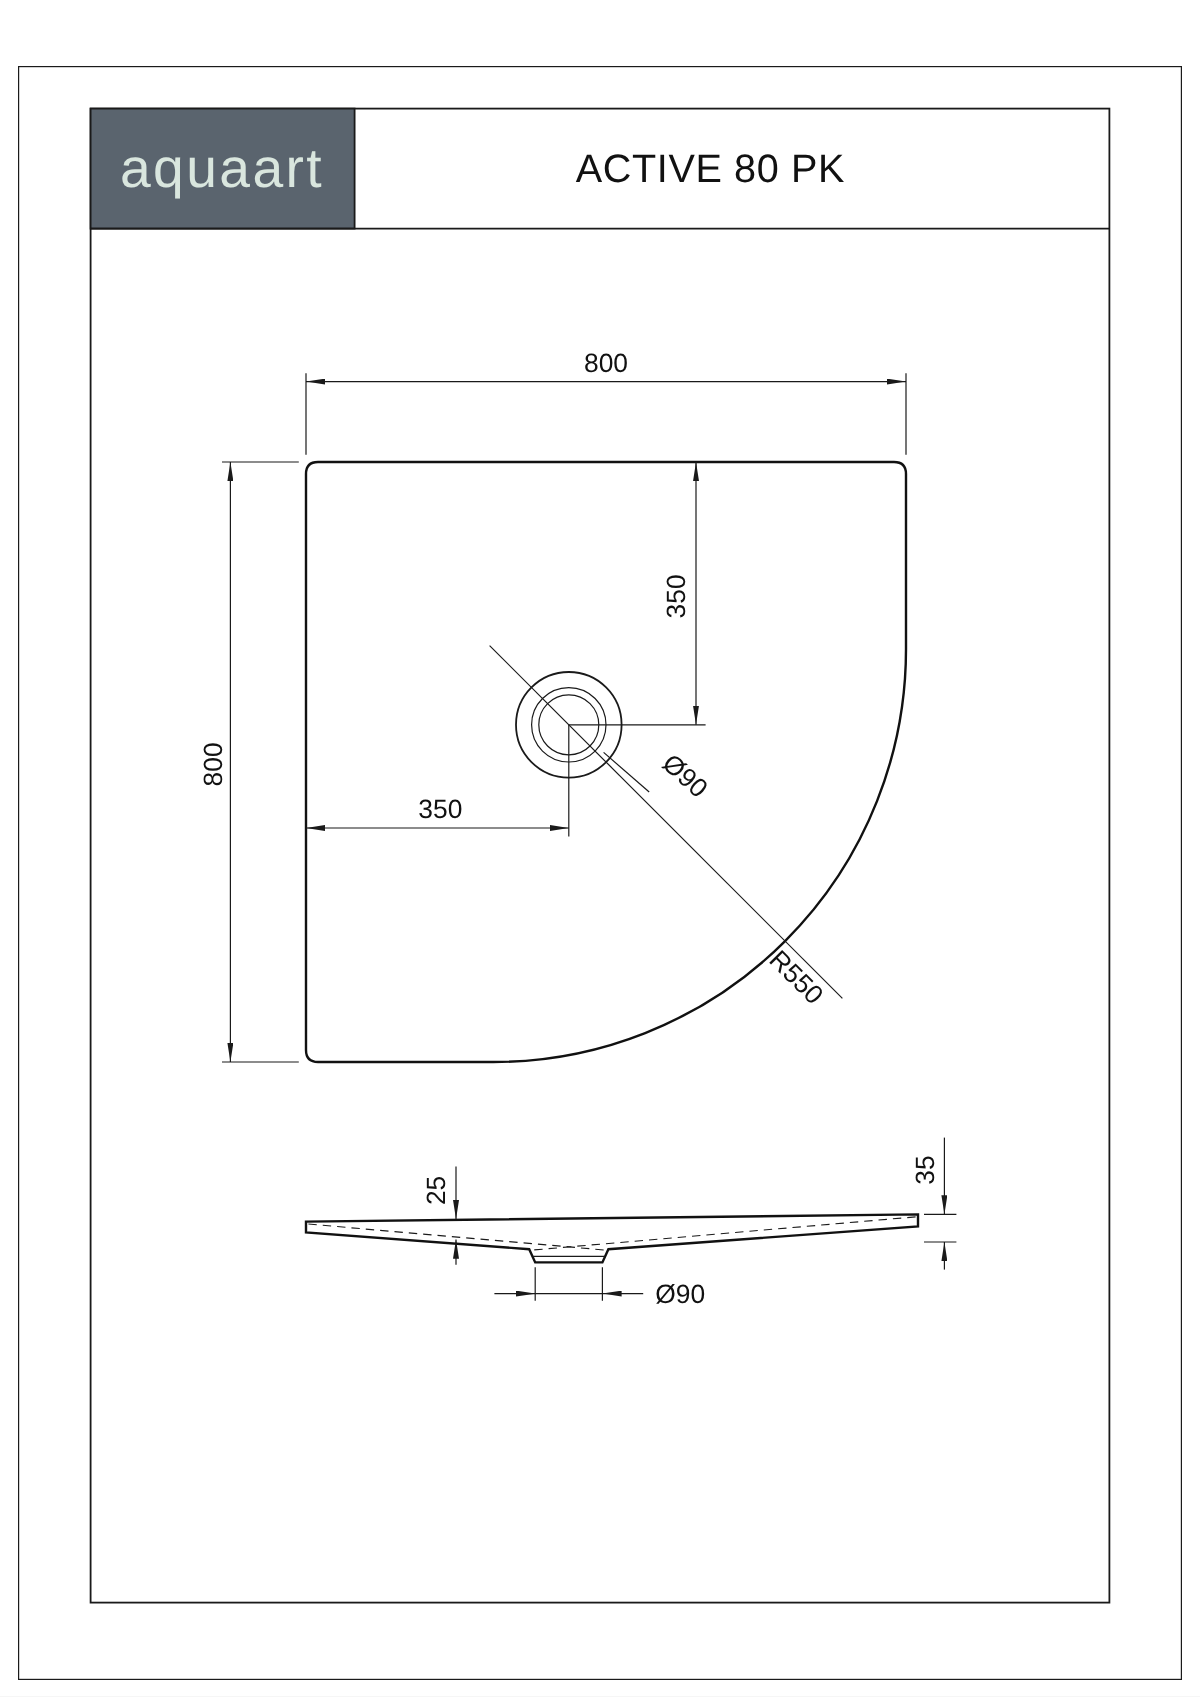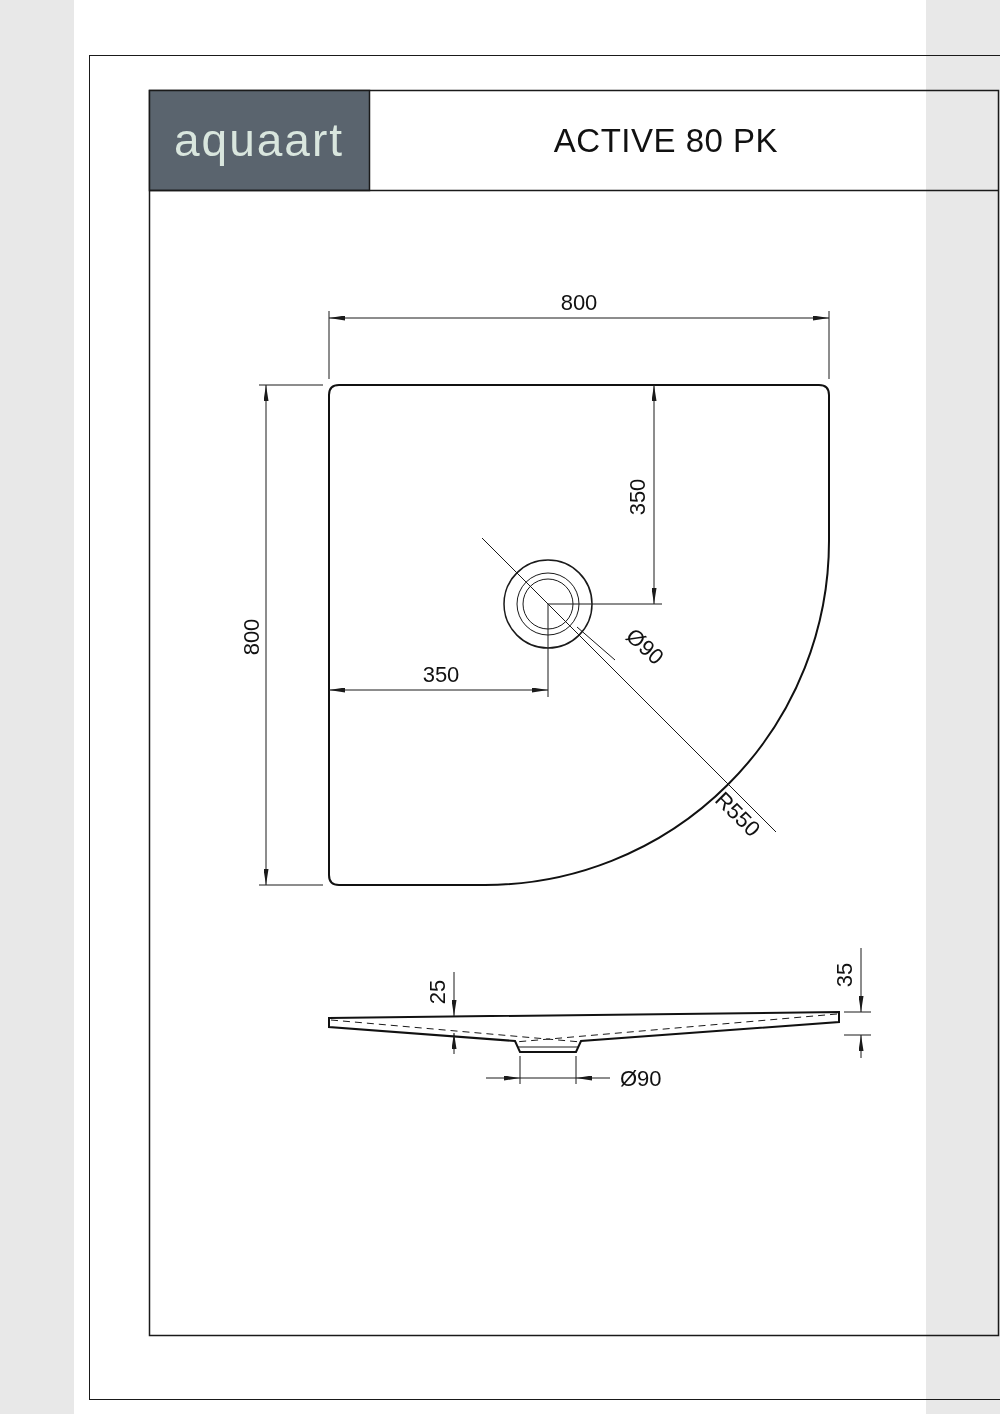--- a/index.html
+++ b/index.html
@@ -1,18 +1,18 @@
 <!DOCTYPE html>
 <html><head>
 <meta charset="utf-8">
 <style>
   html,body { margin:0; padding:0; background:#e8e8e8; }
   .page {
     position:relative;
-    width:852px; height:1414px;
+    width:1000px; height:1414px;
     background:#ffffff;
     font-family:"Liberation Sans", sans-serif;
     margin:0 auto;
   }
   svg { position:absolute; top:0; left:0; }
   .thin   { stroke:#1a1a1a; stroke-width:1;   fill:none; }
   .med    { stroke:#1a1a1a; stroke-width:1.5; fill:none; }
   .thick  { stroke:#111111; stroke-width:2;   fill:none; }
   .dashed { stroke:#1a1a1a; stroke-width:1; fill:none; stroke-dasharray:7 5; }
   .dimline{ stroke:#1a1a1a; stroke-width:1; fill:none; }

